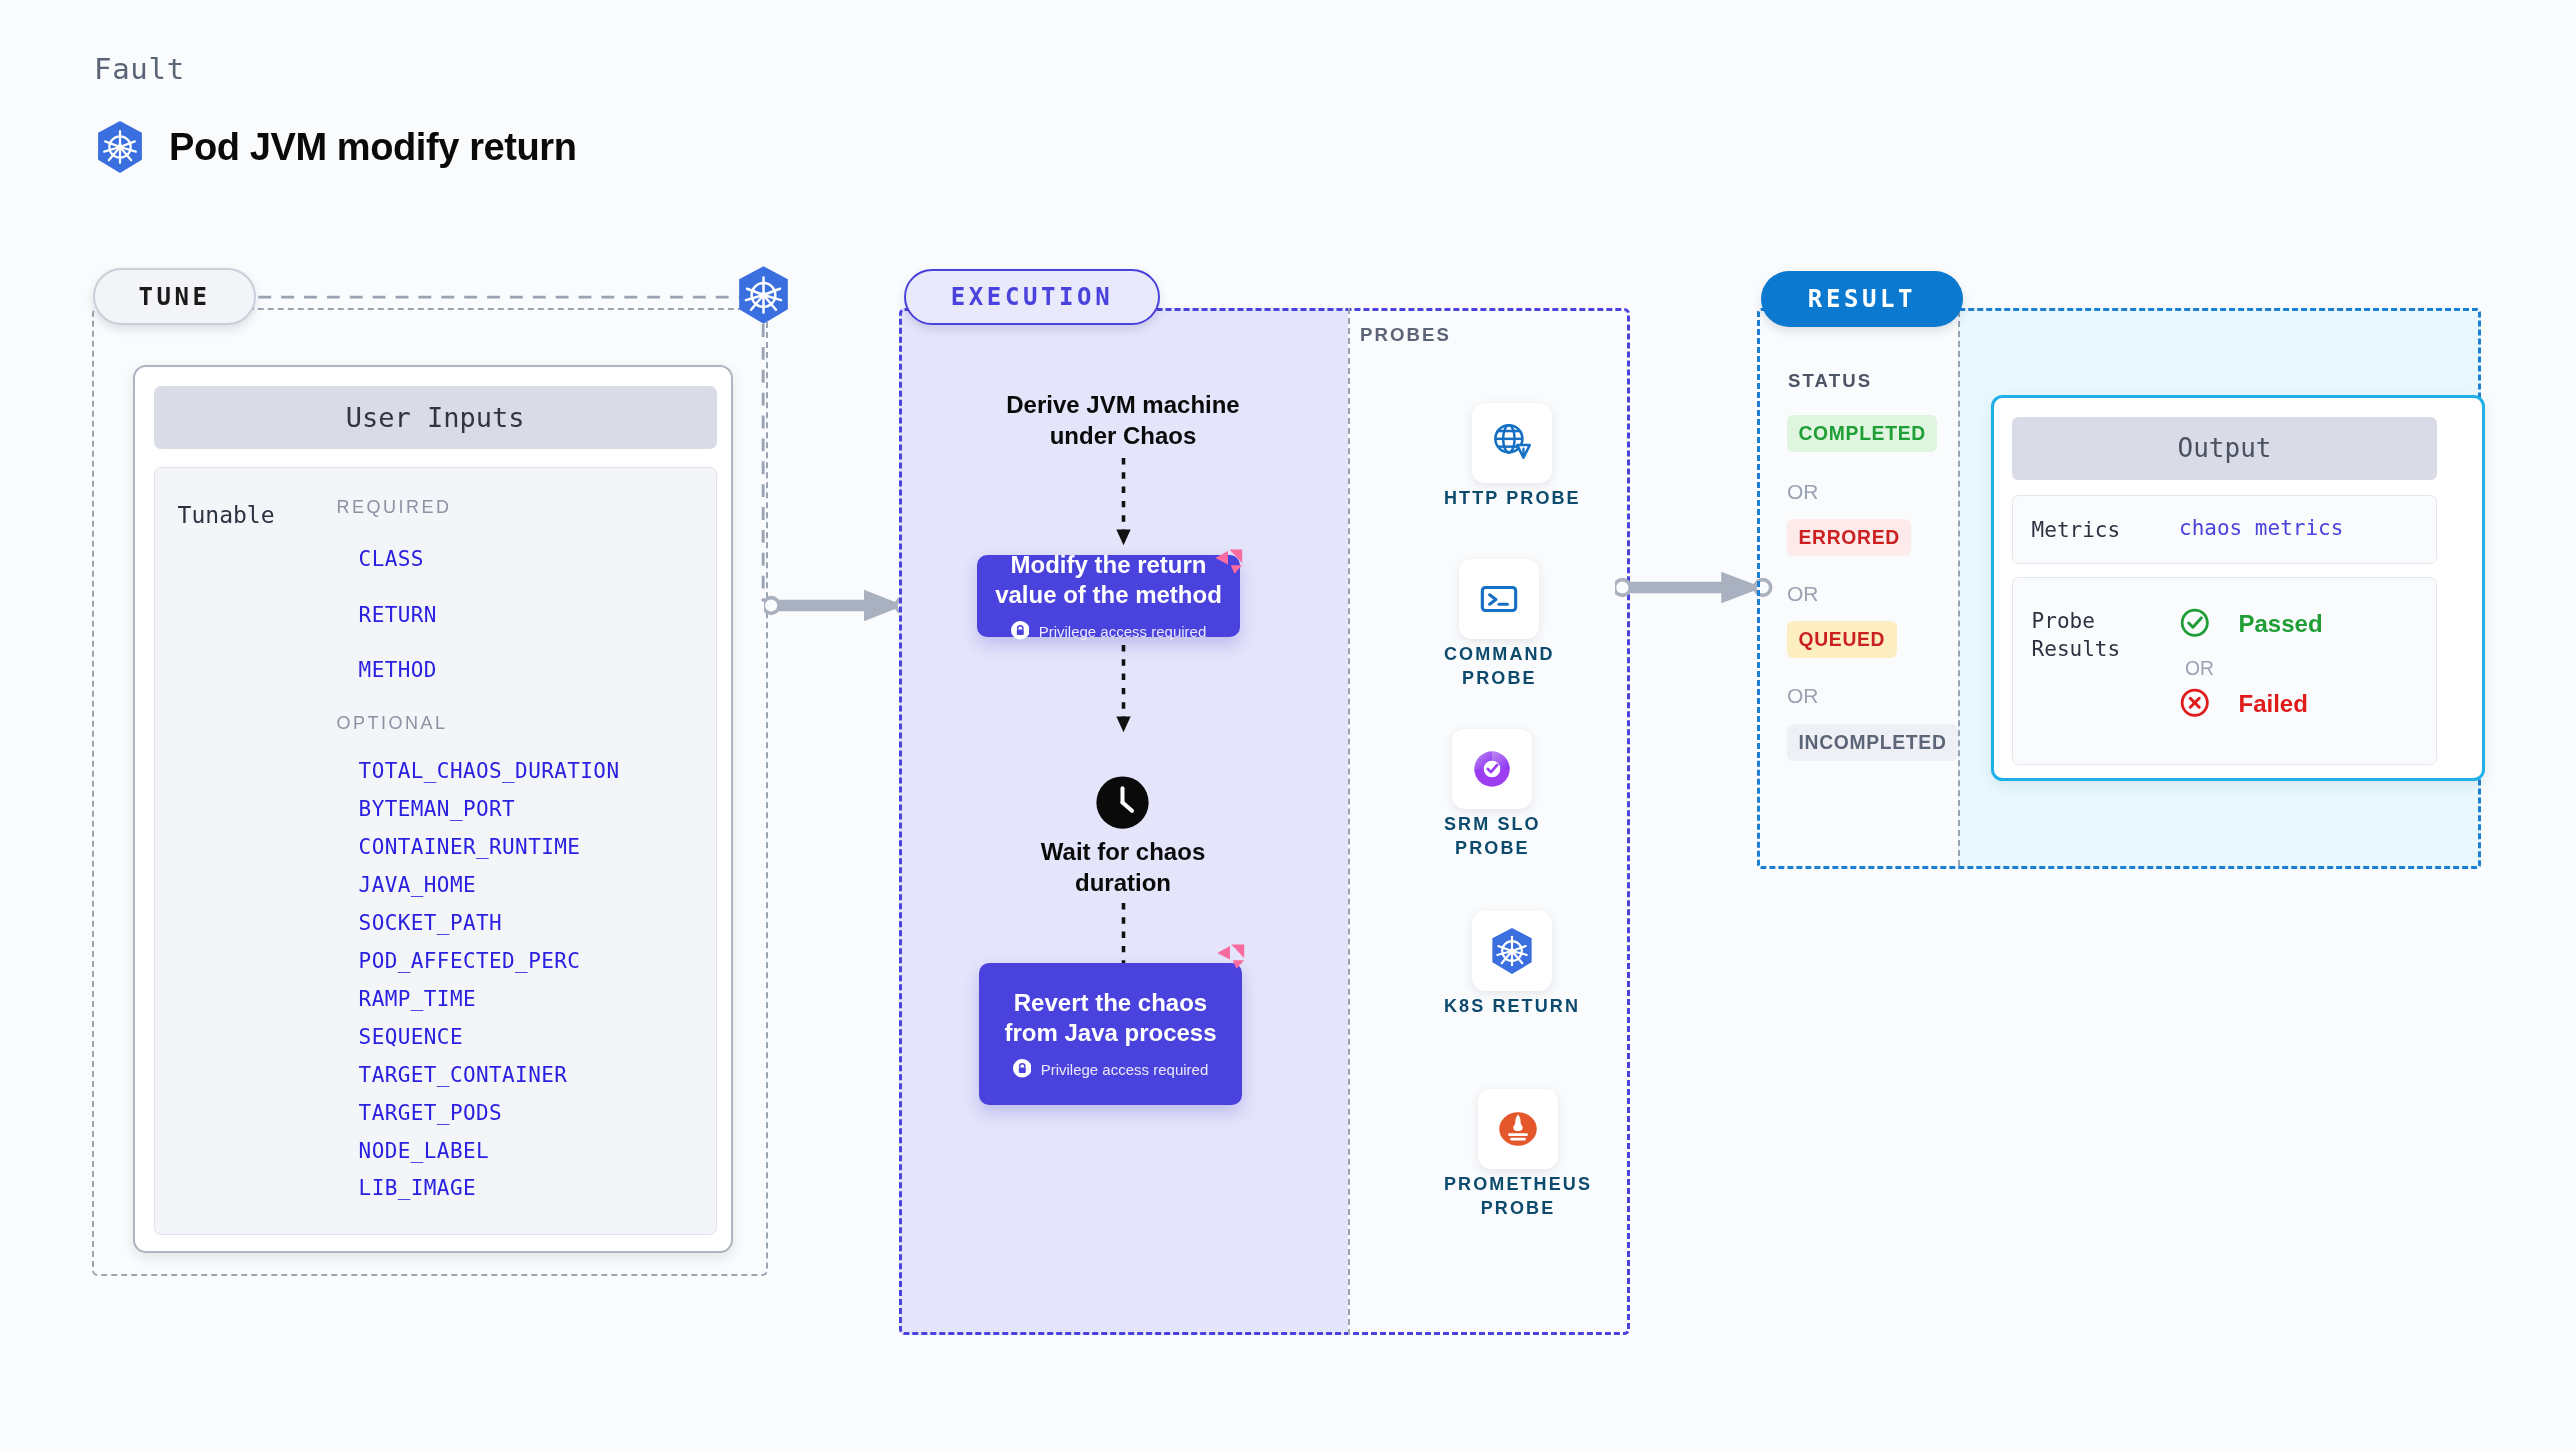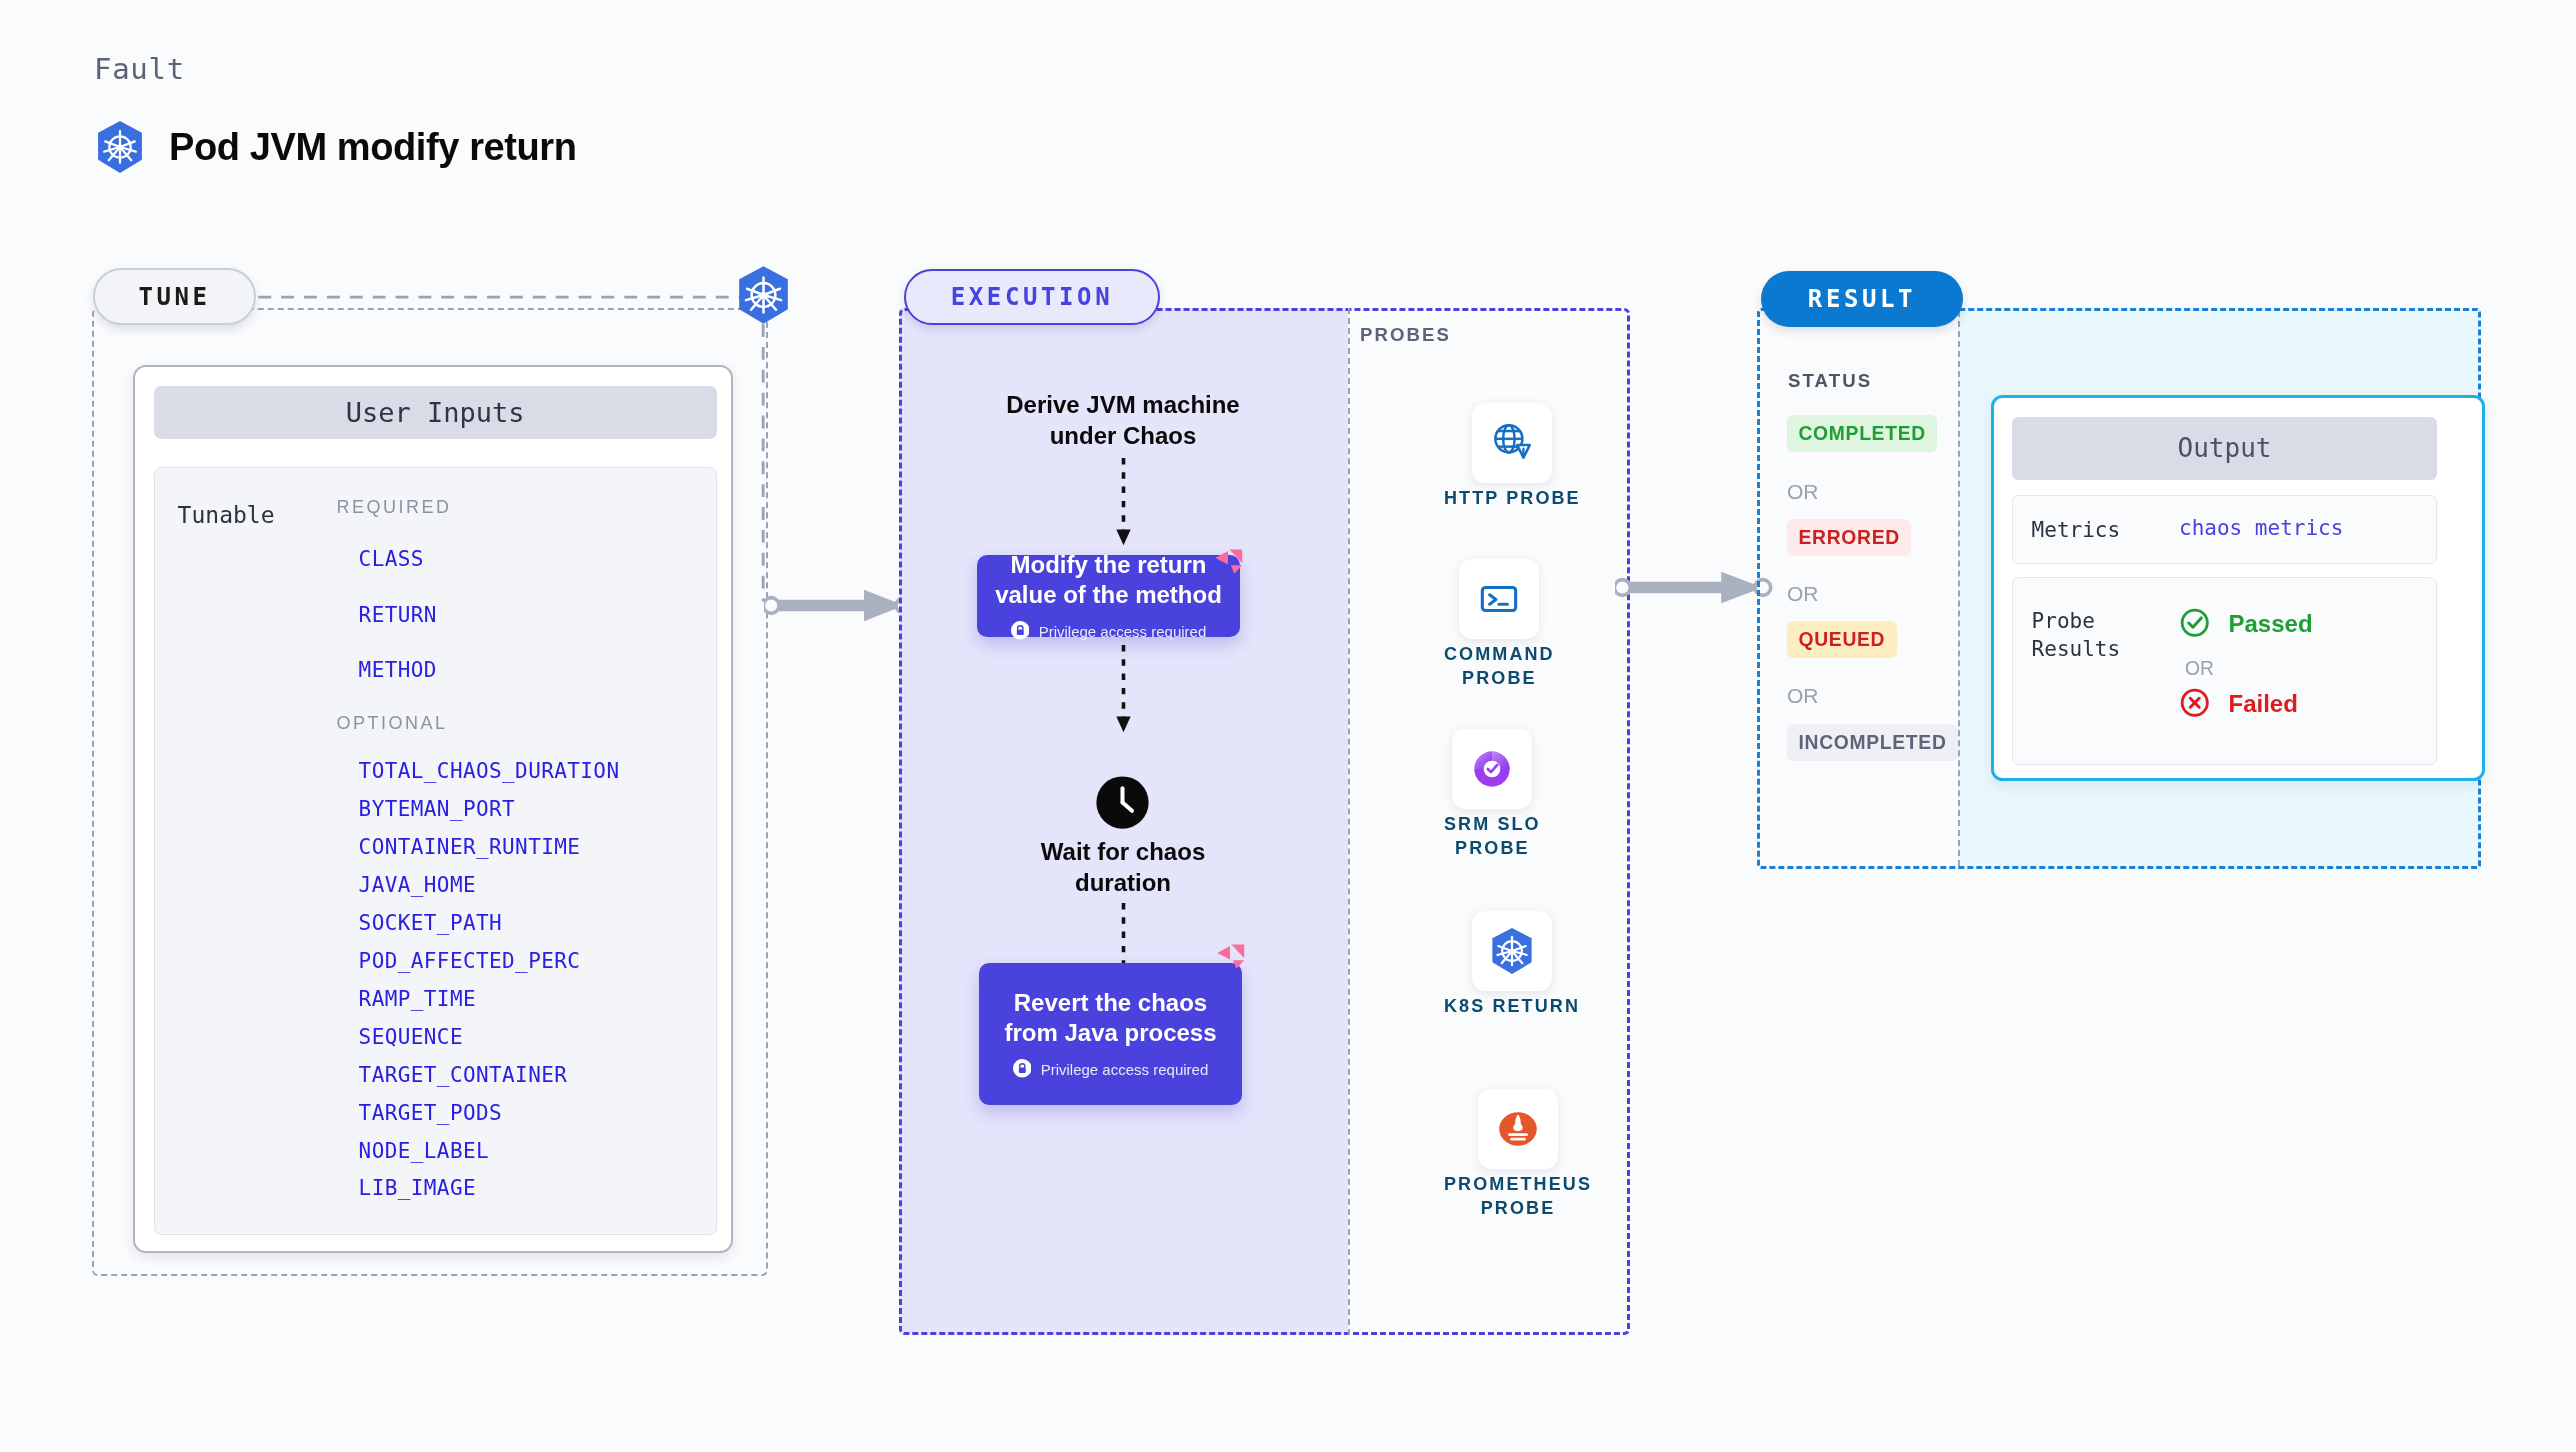--- a/index.html
+++ b/index.html
@@ -143,21 +143,21 @@
     position: absolute; background: #fafbfd; border: 1.4px solid #e3e6ee; border-radius: 6.4px;
   }
   .out-key {
     position: absolute; font-family: "DejaVu Sans Mono", monospace;
     font-size: 21px; color: #2b3240; line-height: 1.35; white-space: pre-line;
   }
   .out-val-mono {
     position: absolute; font-family: "DejaVu Sans Mono", monospace;
     font-size: 21px; color: #4a42dd;
   }
-  .res-line { position: absolute; display: flex; align-items: center; gap: 18px; }
+  .res-line { position: absolute; display: flex; align-items: center; gap: 28px; }
   .res-word { font-size: 24px; font-weight: bold; }
 
   
   .conn { position: absolute; }
 </style>
 </head>
 <body>
 
 <div class="page">
 
@@ -205,21 +205,21 @@
         <line x1="50" y1="53" x2="81" y2="62"></line>
           <line x1="50" y1="53" x2="19" y2="62"></line>
       </g>
     </svg>
   </span>
   <svg class="conn" style="left:756px; top:324px;" width="14.3" height="279" viewBox="0 0 20 390">
     <line x1="10" y1="0" x2="10" y2="388" stroke="#9aa3b2" stroke-width="4" stroke-dasharray="18 14"></line>
   </svg>
 
   <div class="panel-outer" style="left:133px; top:365px; width:600px; height:888px;">
-    <div class="panel-head" style="left:18.6px; top:18.6px; width:563px; height:53px;">User Inputs</div>
+    <div class="panel-head" style="left:18.6px; top:18.6px; width:563px; height:63px;">User Inputs</div>
     <div class="panel-inner" style="left:18.6px; top:100px; width:563px; height:768px;">
       <div class="tunable-label" style="left:23px; top:34px;">Tunable</div>
 
       <div class="grp-label" style="position:absolute; left:182px; top:29px;">REQUIRED</div>
       <div class="param" style="position:absolute; left:204px; top:79px;">CLASS</div>
       <div class="param" style="position:absolute; left:204px; top:135px;">RETURN</div>
       <div class="param" style="position:absolute; left:204px; top:190px;">METHOD</div>
 
       <div class="grp-label" style="position:absolute; left:182px; top:245px;">OPTIONAL</div>
       <div class="param" style="position:absolute; left:204px; top:291px;">TOTAL_CHAOS_DURATION</div>

